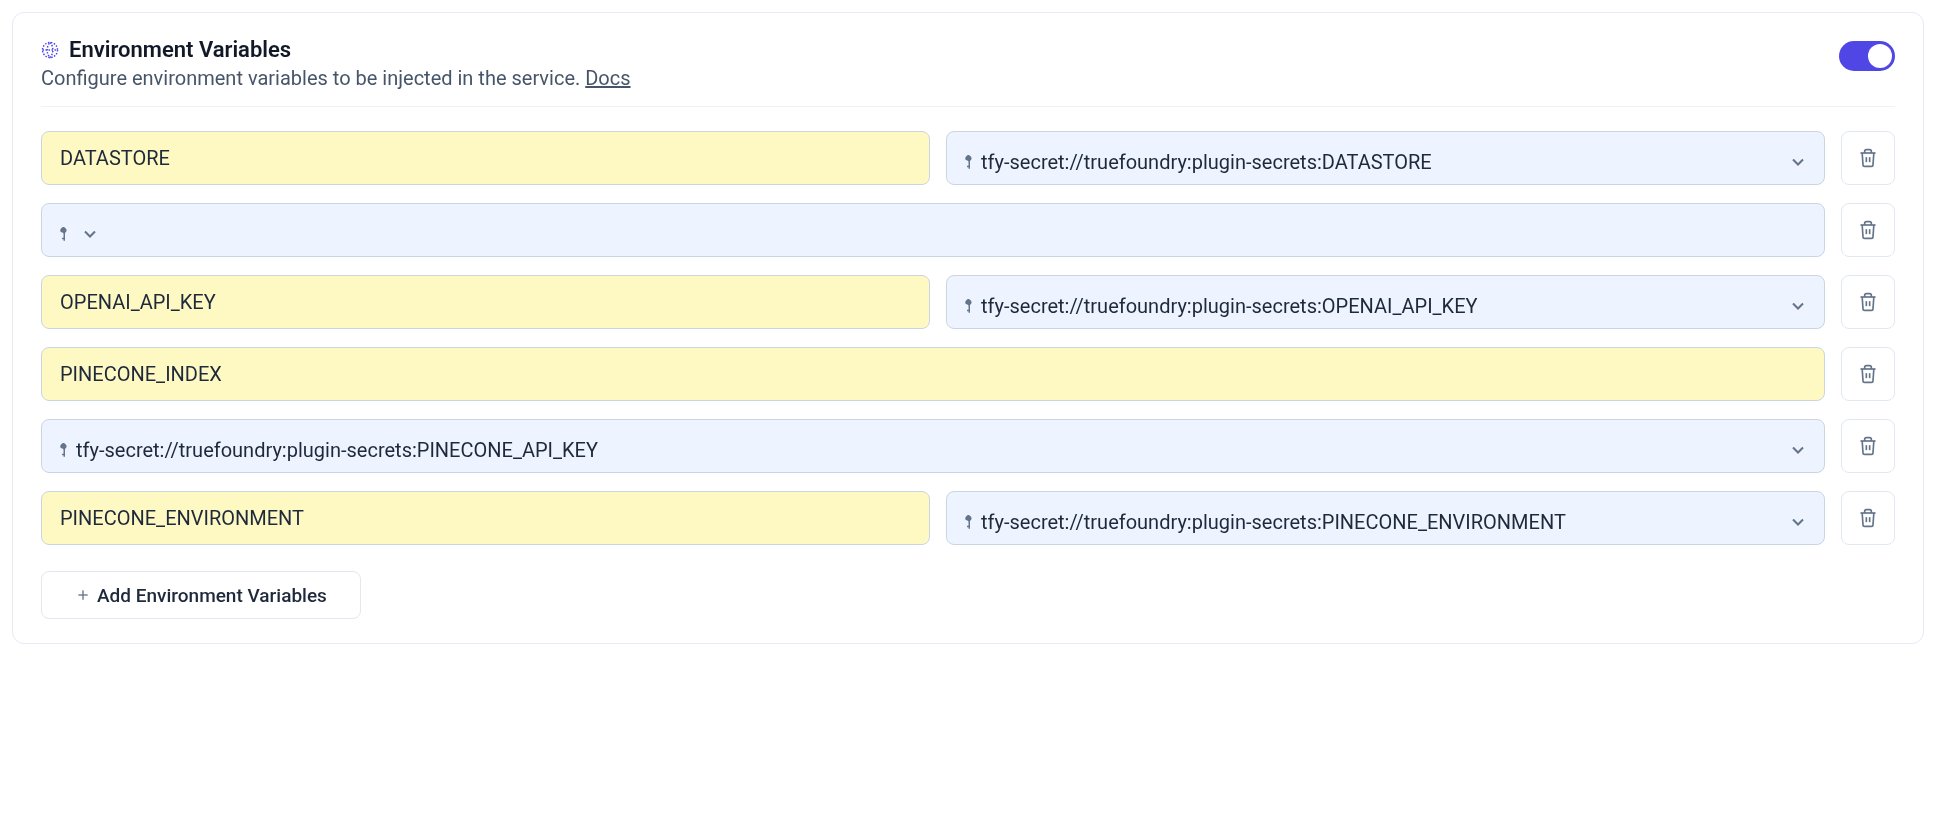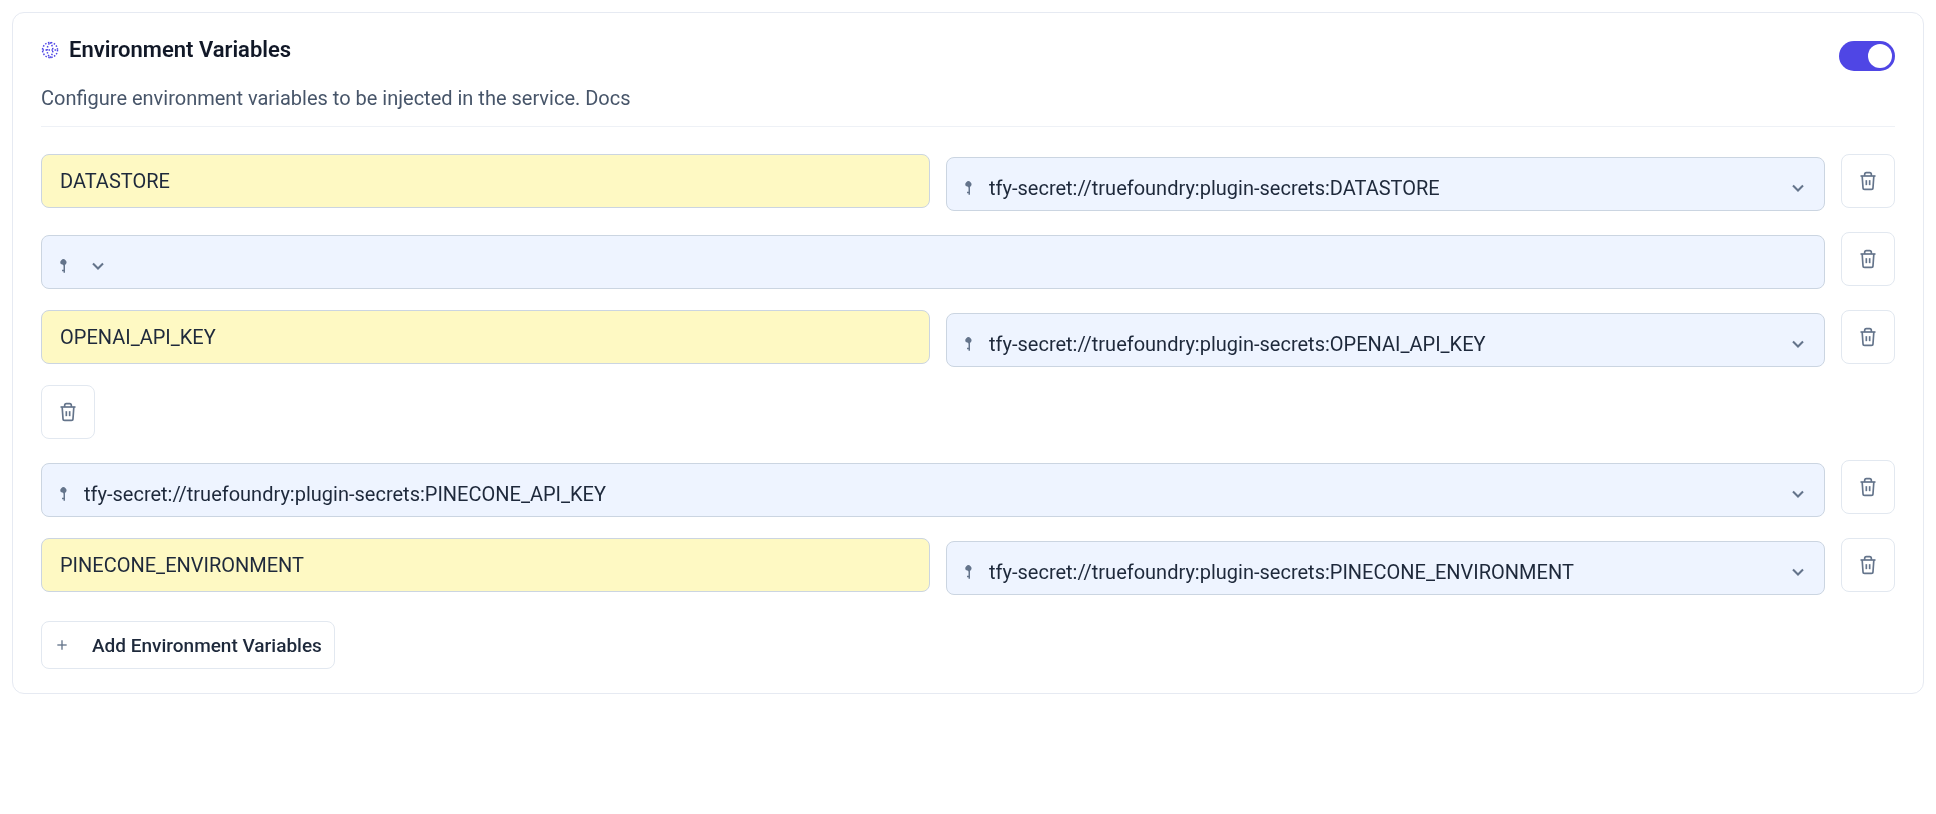--- a/index.html
+++ b/index.html
@@ -22,21 +22,21 @@
       display: flex;
       justify-content: space-between;
       align-items: flex-start;
       padding-bottom: 16px;
       border-bottom: 1px solid #eef1f6;
       margin-bottom: 24px;
     }
     .header-left {
       display: flex;
       flex-direction: column;
-      gap: 24px;
+      gap: 4px;
     }
     .title-line {
       display: flex;
       align-items: center;
       gap: 10px;
     }
     .globe-icon {
       width: 18px;
       height: 18px;
       color: #4f46e5;
@@ -46,20 +46,21 @@
       font-weight: 600;
       color: #111827;
     }
     .subtitle {
       font-size: 20px;
       color: #475569;
       font-weight: 400;
     }
     .docs-link {
       color: #475569;
+      text-decoration: underline;
       cursor: pointer;
       text-align: right;
     }
     .toggle {
       width: 56px;
       height: 30px;
       background: #4f46e5;
       border-radius: 999px;
       position: relative;
       cursor: pointer;
@@ -100,22 +101,21 @@
     .value-group {
       flex: 1;
       min-width: 0;
       display: flex;
       align-items: center;
       height: 54px;
       border: 1px solid #cbd5e1;
       background: #eef4ff;
       border-radius: 8px;
       padding: 8px 12px 0 14px;
-      gap: 10px;
-      margin-top: 6px;
+      gap: 2px;
     }
     .key-icon {
       width: 18px;
       height: 18px;
       color: #64748b;
       flex-shrink: 0;
     }
     .value-text {
       flex: 1;
       min-width: 0;
@@ -153,26 +153,26 @@
     }
     .trash-icon {
       width: 20px;
       height: 20px;
       color: #64748b;
     }
     .add-btn {
       margin-top: 26px;
       display: inline-flex;
       align-items: center;
-      gap: 22px;
+      gap: 6px;
       height: 48px;
       border: 1px solid #e2e8f0;
       background: #ffffff;
       border-radius: 8px;
-      padding: 0 12px;
+      padding: 0 33px;
       font-size: 19px;
       color: #1e293b;
       font-weight: 500;
       cursor: pointer;
       font-family: inherit;
     }
     .plus-icon {
       width: 16px;
       height: 16px;
       color: #64748b;
@@ -264,20 +264,21 @@
           <svg class="trash-icon" viewBox="0 0 24 24" fill="none" stroke="currentColor" stroke-width="2">
             <polyline points="3 6 5 6 21 6"></polyline>
             <path d="M19 6l-1 14a2 2 0 0 1-2 2H8a2 2 0 0 1-2-2L5 6"></path>
             <path d="M10 11v6"></path>
             <path d="M14 11v6"></path>
             <path d="M8 6V4a2 2 0 0 1 2-2h4a2 2 0 0 1 2 2v2"></path>
           </svg>
         </button>
       </div>
       <div class="row">
+        <input class="name-input" value="PINECONE_INDEX" style="">
         <button class="delete-btn">
           <svg class="trash-icon" viewBox="0 0 24 24" fill="none" stroke="currentColor" stroke-width="2">
             <polyline points="3 6 5 6 21 6"></polyline>
             <path d="M19 6l-1 14a2 2 0 0 1-2 2H8a2 2 0 0 1-2-2L5 6"></path>
             <path d="M10 11v6"></path>
             <path d="M14 11v6"></path>
             <path d="M8 6V4a2 2 0 0 1 2-2h4a2 2 0 0 1 2 2v2"></path>
           </svg>
         </button>
       </div>

